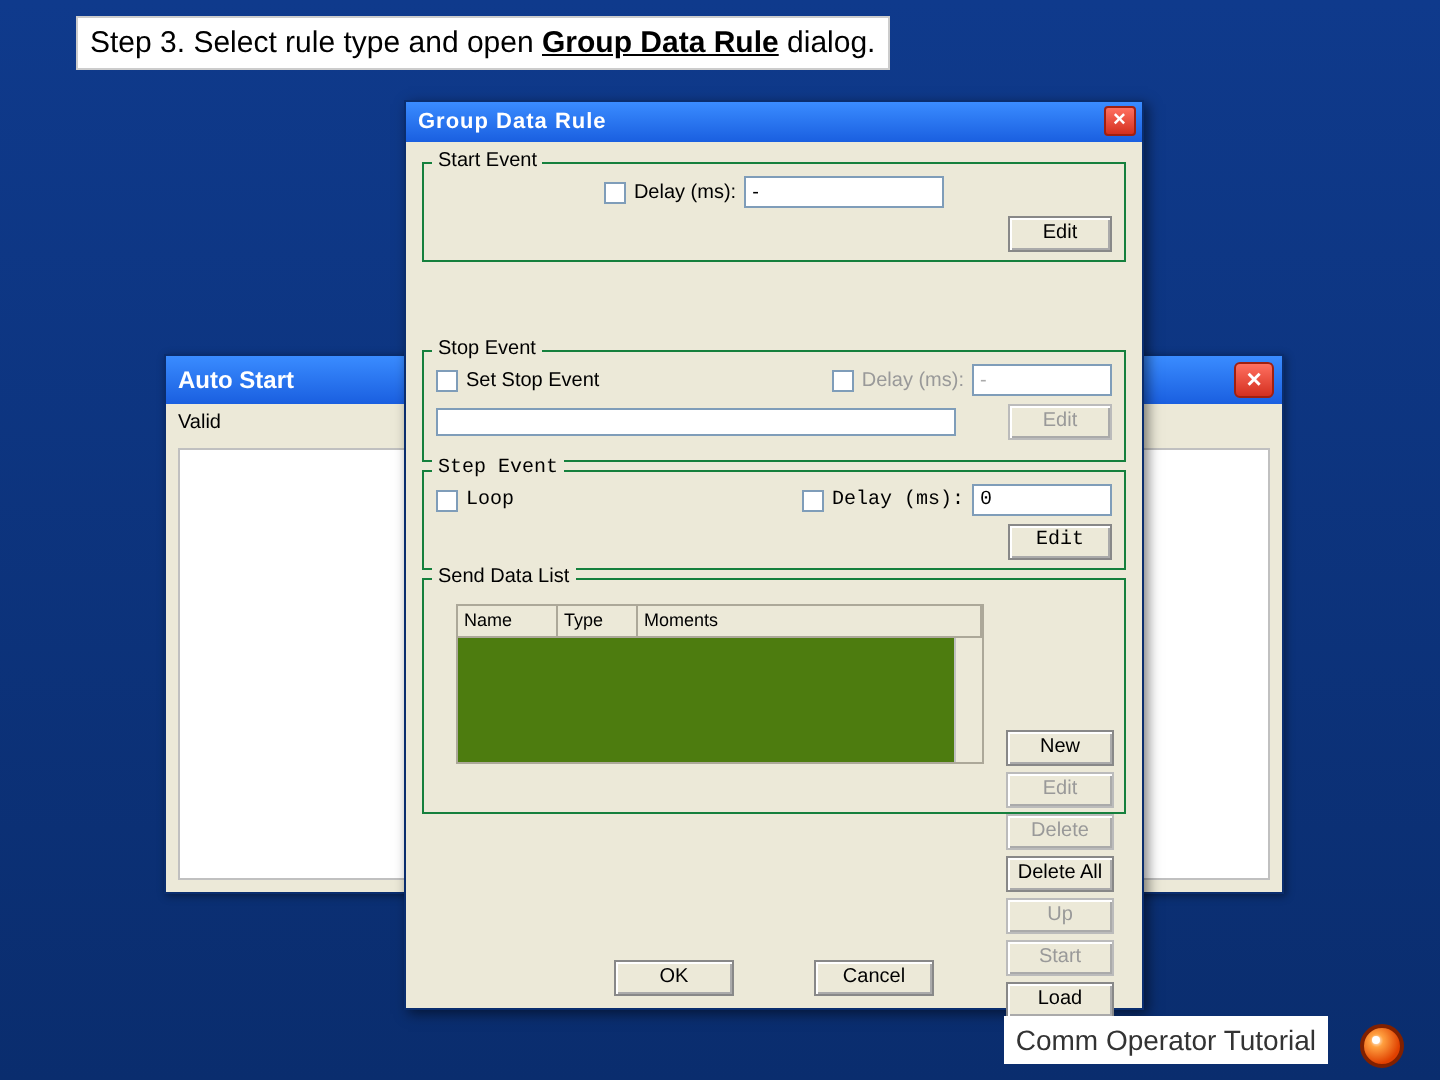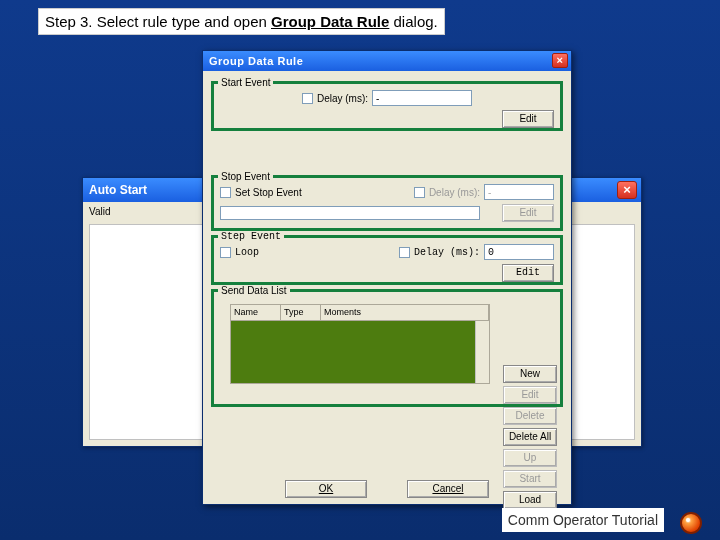--- a/index.html
+++ b/index.html
@@ -153,21 +153,21 @@
   .input {
     display: inline-block;
     border: 1px solid #7f9db9;
     background: #fff;
     height: 16px;
     vertical-align: middle;
     padding: 1px 3px;
     line-height: 14px;
   }
   .group {
-    border: 3px solid #15803d;
+    border: 1px solid #15803d;
     padding: 6px 6px 4px 6px;
     margin-top: 4px;
     position: relative;
   }
   .group-title {
     position: absolute;
     top: -7px;
     left: 4px;
     background: #ece9d8;
     padding: 0 3px;
@@ -245,22 +245,21 @@
   .bottom-btns {
     position: absolute;
     bottom: 6px;
     left: 0;
     right: 0;
     display: flex;
     justify-content: center;
     gap: 40px;
   }
   .bottom-btns .btn {
-    width: 82px;
-    text-decoration: underline;
+    width: 60px;
   }
   .scrl {
     position: absolute;
     right: 0;
     top: 16px;
     bottom: 0;
     width: 14px;
     background: #ece9d8;
     border-left: 1px solid #c0c0c0;
   }

